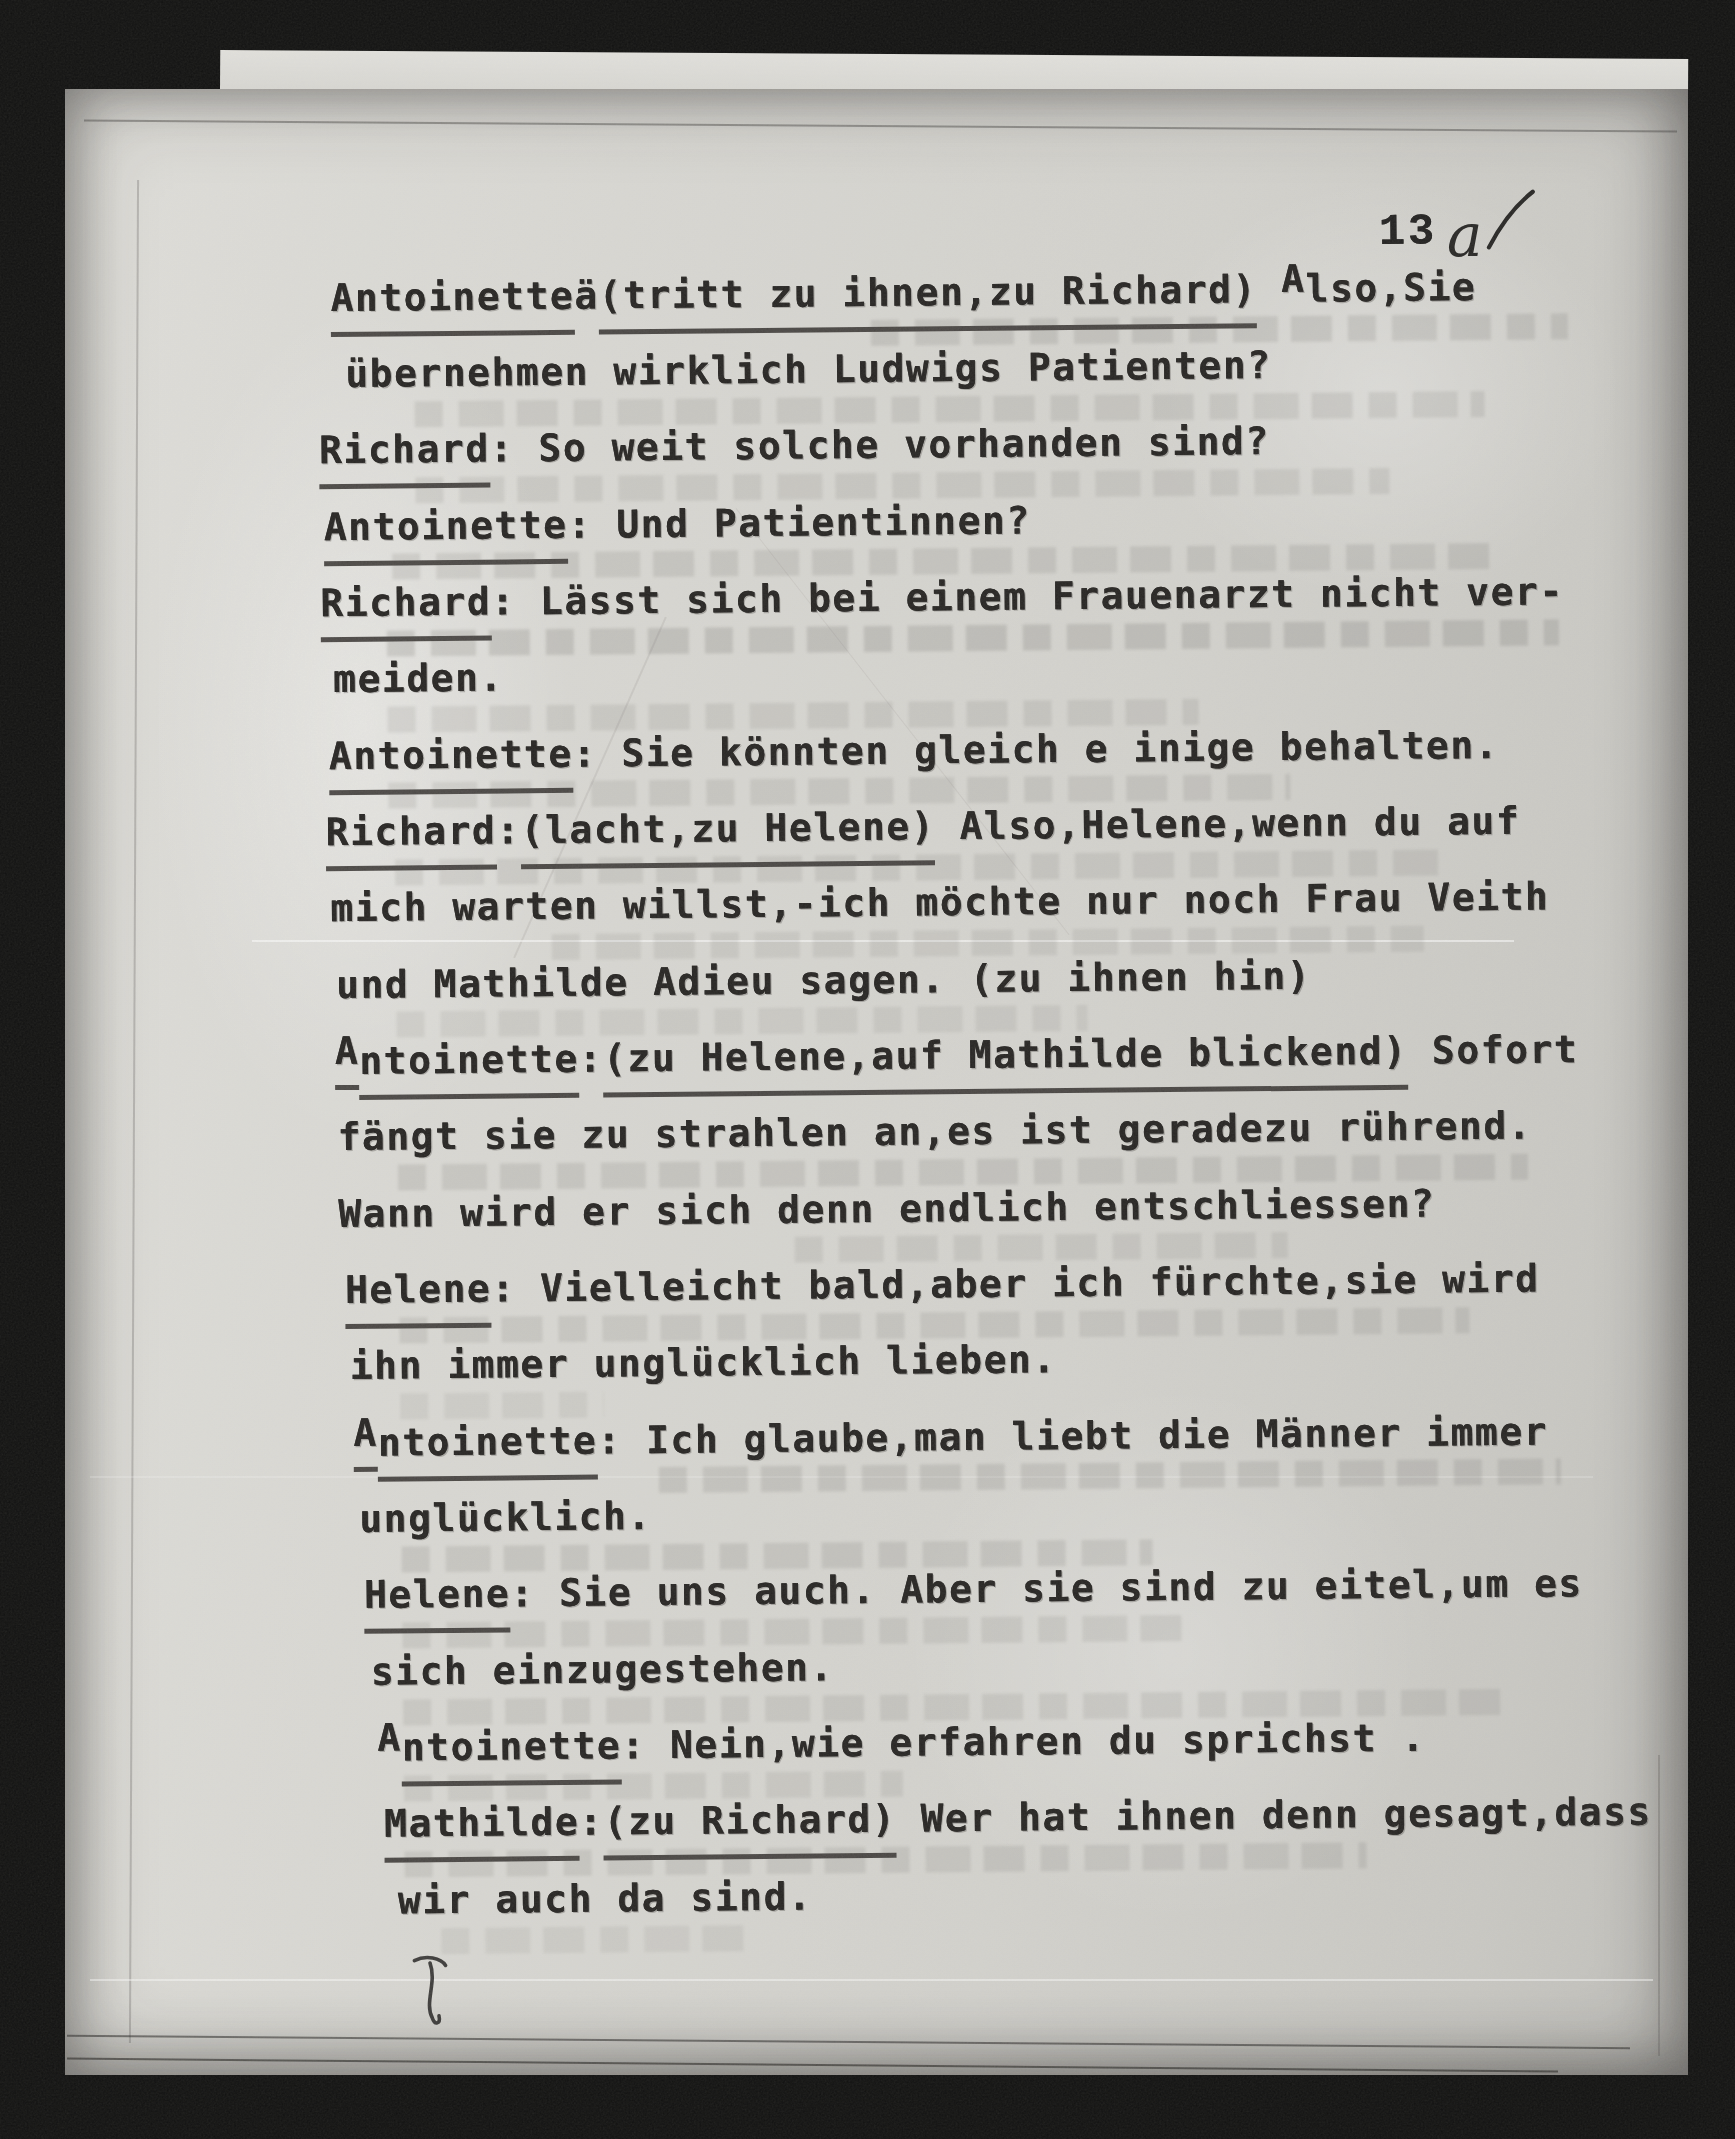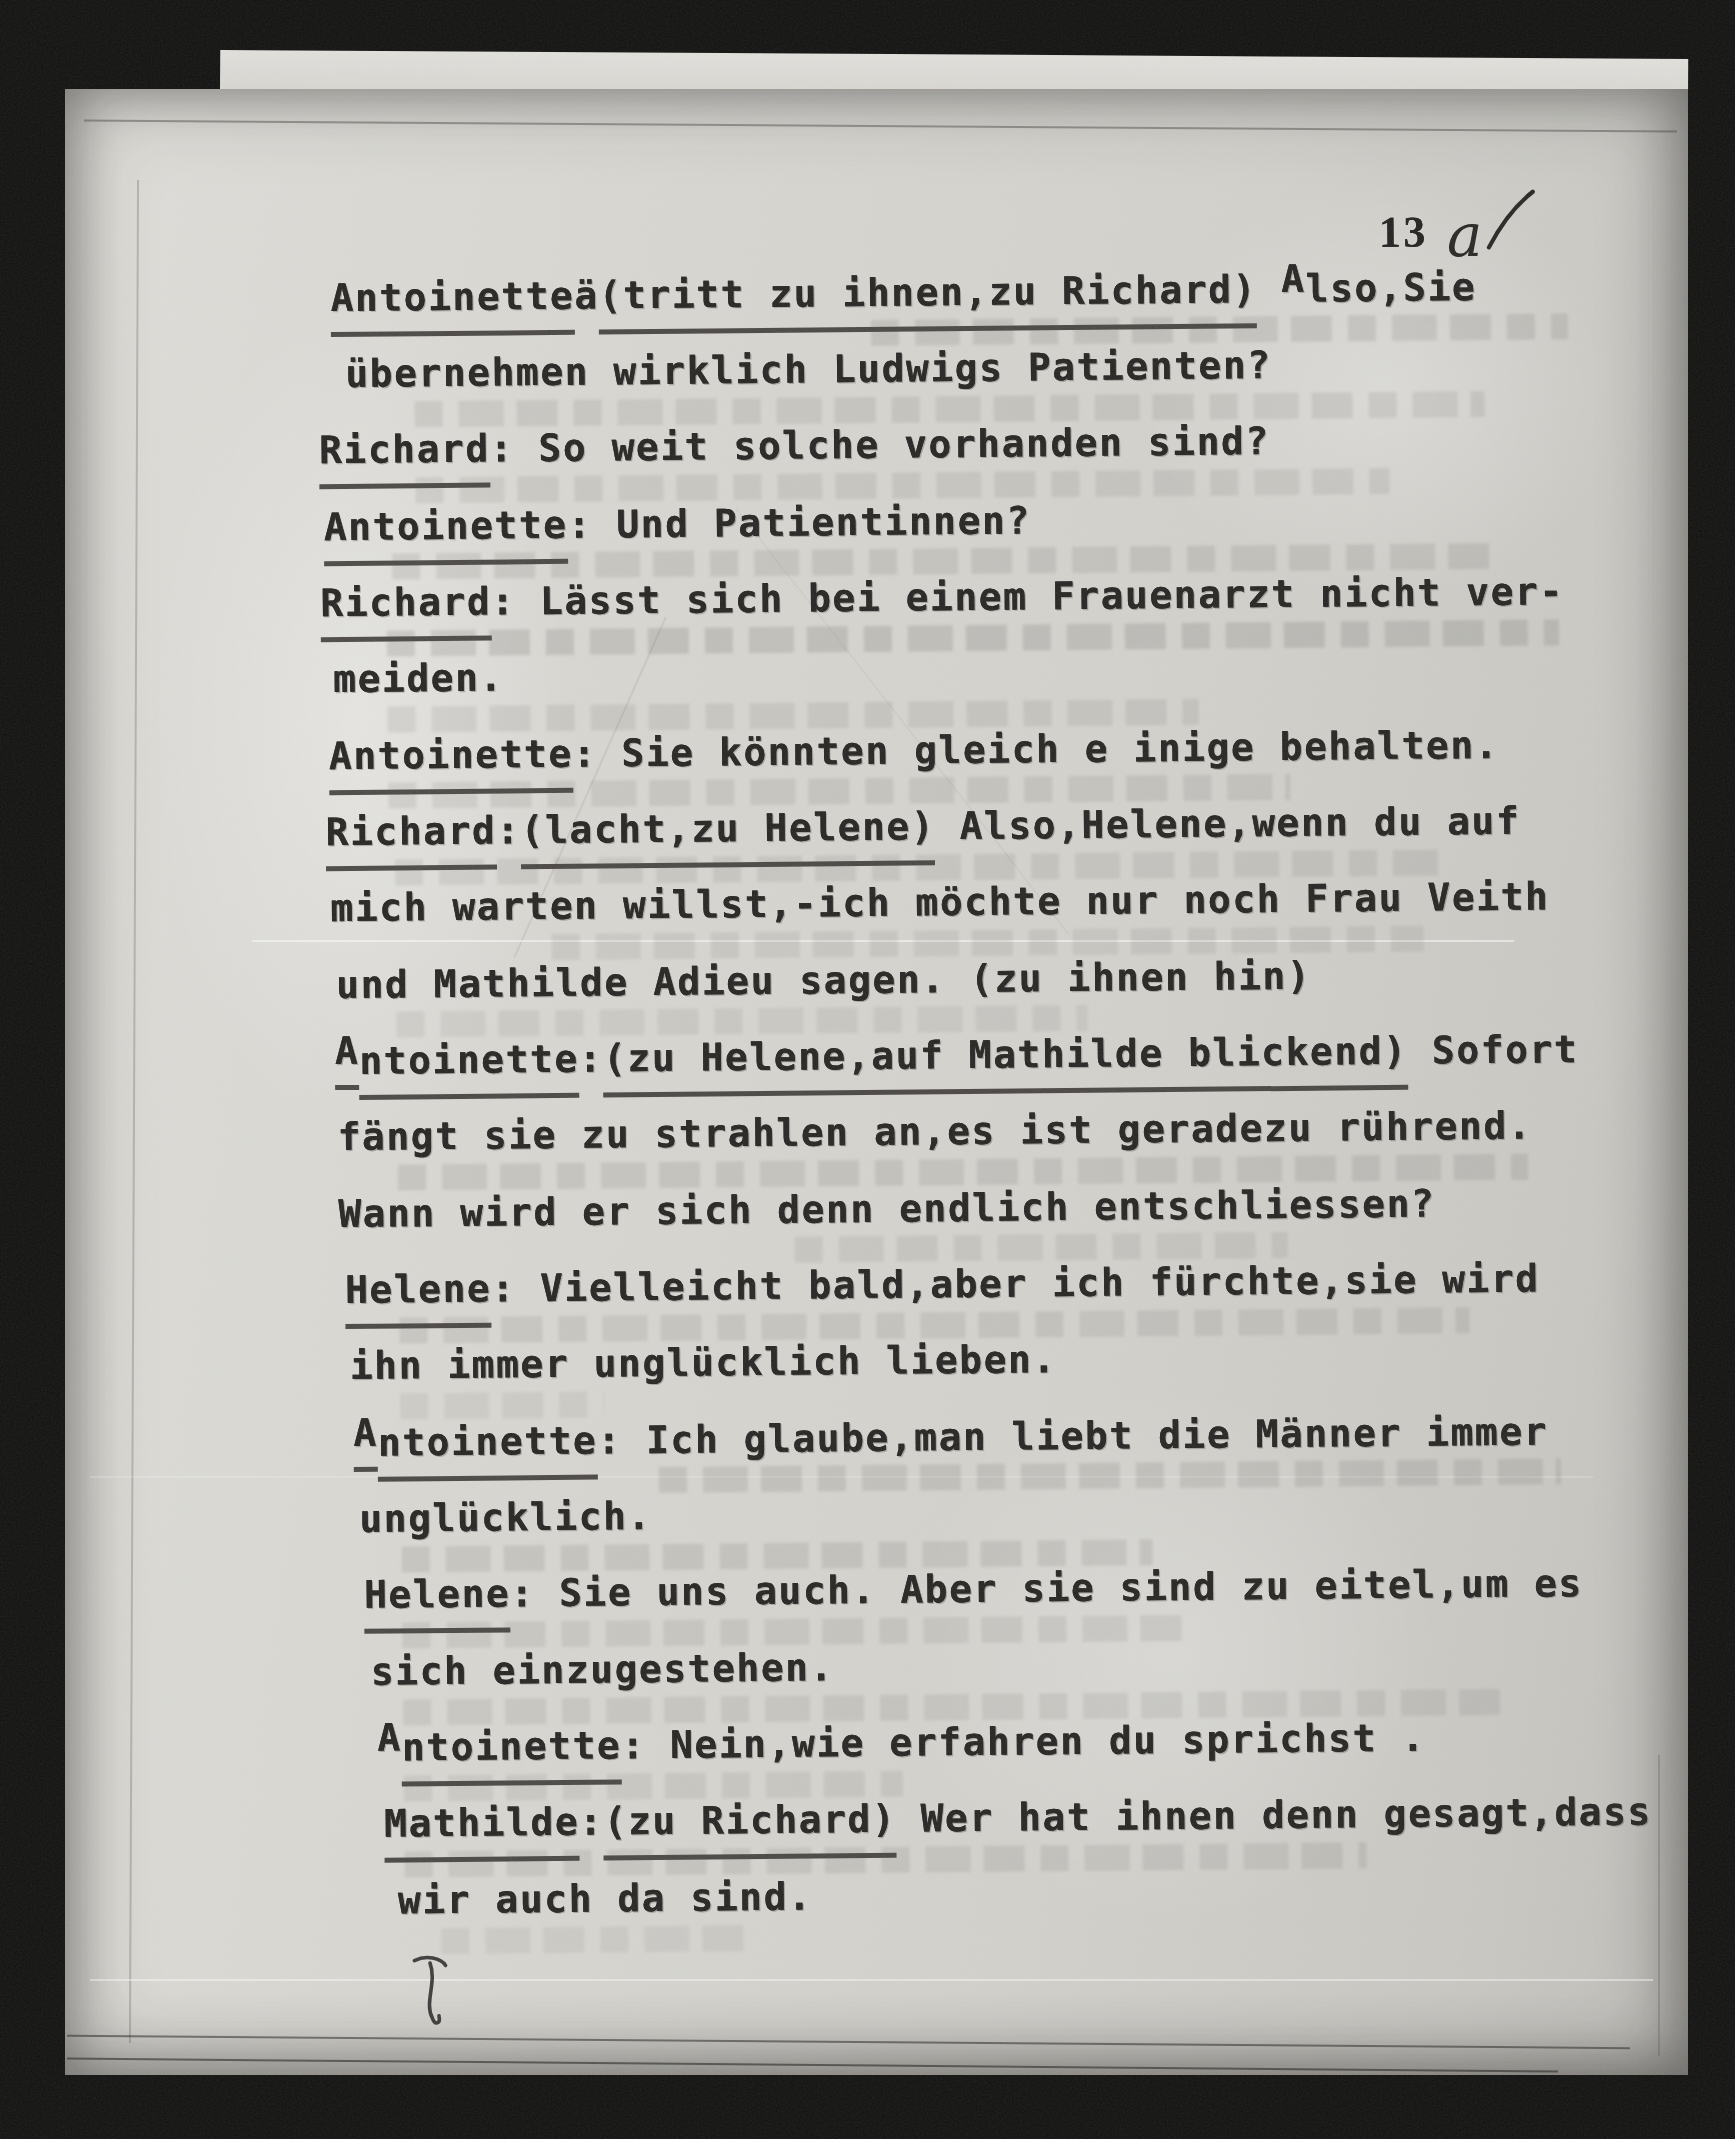--- a/index.html
+++ b/index.html
@@ -44,21 +44,21 @@
   .line{
     position:absolute;white-space:pre;
     font-family:"DejaVu Sans Mono",monospace;font-weight:bold;font-size:38px;line-height:1;
     color:#201e1c;letter-spacing:1.5px;
     text-shadow:0 0 0.6px rgba(30,28,26,.9),1.2px 1.2px 0.6px rgba(45,42,40,.3);
   }
   .line .u{border-bottom:5.4px solid rgba(36,33,30,.82);padding-bottom:12px;}
   .line .r{position:relative;top:-10.2px;}
   .page-num{
     position:absolute;left:1387px;top:212px;
-    font-family:Liberation Serif, serif;font-weight:bold;font-size:44px;
+    font-family:Liberation Mono, monospace;font-weight:bold;font-size:44px;
     color:#1c1b1a;letter-spacing:2.4px;
     text-shadow:0 0 0.6px rgba(30,28,26,.9);
   }
   .hand-a{position:absolute;left:1450px;top:191px;}
   .hand-a text{
     font-family:"DejaVu Serif",serif;font-style:italic;font-size:100px;fill:#21201e;
   }
   .ghost{
     position:absolute;height:26.4px;filter:blur(1.6px);
     background:

